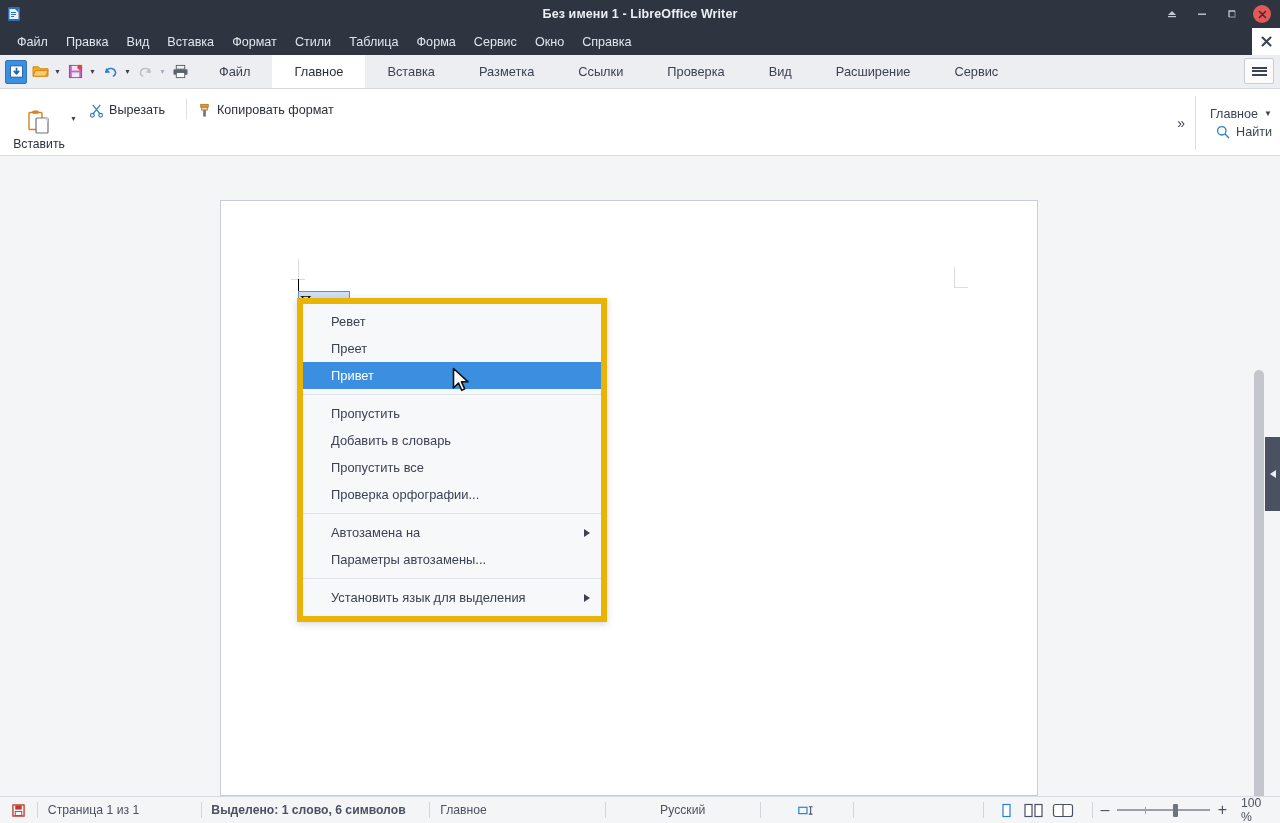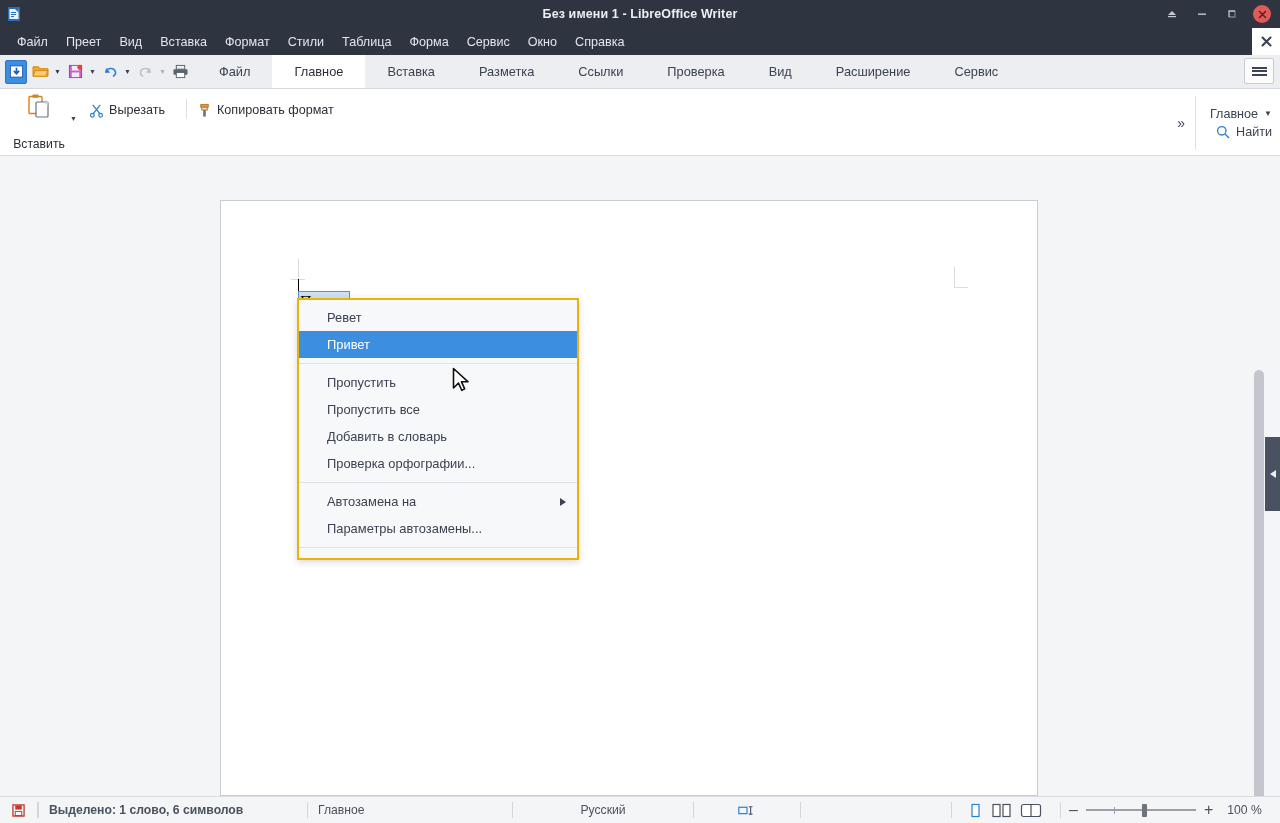--- a/index.html
+++ b/index.html
@@ -109,22 +109,22 @@
     position:absolute; left:0; right:0; bottom:-2px; height:4px;
     background-image:
       linear-gradient(45deg, transparent 40%, #d42b2b 40%, #d42b2b 60%, transparent 60%),
       linear-gradient(-45deg, transparent 40%, #d42b2b 40%, #d42b2b 60%, transparent 60%);
     background-size:4px 4px; background-repeat:repeat-x;
   }
   .caret{ position:absolute; left:77px; top:78px; width:1px; height:22px; background:#000; }
 
   
   .ctxmenu{
-    position:absolute; left:297px; top:298px; width:282px;
-    background:#f7f8f9; border:2px solid #eab308;
+    position:absolute; left:297px; top:298px; width:310px;
+    background:#f7f8f9; border:6px solid #eab308;
     box-shadow:0 2px 7px rgba(30,35,45,.18);
     padding:4px 0 5px 0;
   }
   .ctxitem{
     height:27px; display:flex; align-items:center;
     padding:0 12px 0 28px; font-size:12.9px; color:#3b4252; position:relative;
   }
   .ctxitem.hl{ background:#3c8ee0; color:#ffffff; }
   .ctxsep{ height:1px; background:#dfe2e7; margin:5px 0; }
   .subarrow{ position:absolute; right:11px; top:50%; transform:translateY(-50%);
@@ -195,21 +195,21 @@
           <svg width="9" height="9" viewBox="0 0 9 9">
               <path d="M1.5 1.5l6 6M7.5 1.5l-6 6" stroke="#5a2222" stroke-width="1.6" stroke-linecap="round"></path>
             </svg>
         </div>
       </div>
     </div>
   </div>
 
   <div class="menubar">
     <div class="menu-item">Файл</div>
-    <div class="menu-item">Преет</div>
+    <div class="menu-item">Правка</div>
     <div class="menu-item">Вид</div>
     <div class="menu-item">Вставка</div>
     <div class="menu-item">Формат</div>
     <div class="menu-item">Стили</div>
     <div class="menu-item">Таблица</div>
     <div class="menu-item">Форма</div>
     <div class="menu-item">Сервис</div>
     <div class="menu-item">Окно</div>
     <div class="menu-item">Справка</div>
   </div>
@@ -282,21 +282,21 @@
       <div>
           <span></span>
           <span></span>
           <span></span>
         </div>
     </div>
   </div>
 
   <div class="ribbon">
 
-    <div style="position:absolute;left:8px;top:4px;width:62px;height:58px;display:flex;flex-direction:column;align-items:center;justify-content:space-between;">
+    <div style="position:absolute;left:8px;top:4px;width:62px;height:58px;display:flex;flex-direction:column;align-items:center;justify-content:flex-end;">
       <span class="ico">
         <svg width="26" height="26" viewBox="0 0 26 26">
             <rect x="3" y="3.5" width="13" height="17" rx="1" fill="#fff" stroke="#d98020" stroke-width="1.4"></rect>
             <rect x="6.5" y="1.5" width="6" height="3.2" rx=".8" fill="#d98020"></rect>
             <rect x="10" y="9" width="12" height="15" rx="1" fill="#fff" stroke="#6c7480" stroke-width="1.2"></rect>
             <path d="M18 9h4v4z" fill="#c8ced7"></path>
           </svg>
       </span>
       <span style="font-size:12.2px;color:#2b3038;margin-top:2px;">Вставить</span>
     </div>
@@ -610,50 +610,56 @@
     </div>
   </div>
 
   <div class="rightedge"></div>
   <div class="sidetab">
       <i></i>
     </div>
 
   <div class="ctxmenu">
     <div class="ctxitem">Ревет</div>
+    <div class="ctxitem">Преет</div>
     <div class="ctxitem hl">Привет</div>
     <div class="ctxsep"></div>
     <div class="ctxitem">Пропустить</div>
+    <div class="ctxitem">Добавить в словарь</div>
     <div class="ctxitem">Пропустить все</div>
-    <div class="ctxitem">Добавить в словарь</div>
     <div class="ctxitem">Проверка орфографии...</div>
     <div class="ctxsep"></div>
     <div class="ctxitem">
       <span>Автозамена на</span>
       <span class="subarrow"></span>
     </div>
     <div class="ctxitem">Параметры автозамены...</div>
     <div class="ctxsep"></div>
+    <div class="ctxitem">
+      <span>Установить язык для выделения</span>
+      <span class="subarrow"></span>
+    </div>
   </div>
 
   <div class="cursor">
     <svg width="20" height="28" viewBox="0 0 20 28">
         <path d="M1.5 1.5v19.5l5-5 3.2 7.3 3-1.4-3.2-7.1h6.6z" fill="#ffffff" stroke="#111111" stroke-width="1.6" stroke-linejoin="round"></path>
       </svg>
   </div>
 
   <div class="statusbar">
     <div class="sb-cell" style="padding-left:12px;padding-right:12px;">
       <svg width="13" height="13" viewBox="0 0 14 14">
           <rect x="1" y="1" width="12" height="12" fill="none" stroke="#c0392b" stroke-width="1.4"></rect>
           <rect x="3.5" y="1.5" width="7" height="4.5" fill="#c0392b"></rect>
           <rect x="3.5" y="8" width="7" height="4.5" fill="none" stroke="#c0392b"></rect>
         </svg>
     </div>
     <div class="sb-div"></div>
+    <div class="sb-cell" style="width:190px;">Страница 1 из 1</div>
     <div class="sb-div"></div>
     <div class="sb-cell" style="width:268px;font-weight:bold;">Выделено: 1 слово, 6 символов</div>
     <div class="sb-div"></div>
     <div class="sb-cell" style="width:204px;">Главное</div>
     <div class="sb-div"></div>
     <div class="sb-cell" style="width:180px;justify-content:center;">Русский</div>
     <div class="sb-div"></div>
     <div class="sb-cell" style="width:106px;justify-content:center;">
       <svg width="20" height="14" viewBox="0 0 22 14">
           <rect x="2" y="4" width="9" height="7" fill="none" stroke="#2a7fd4" stroke-width="1.3"></rect>

